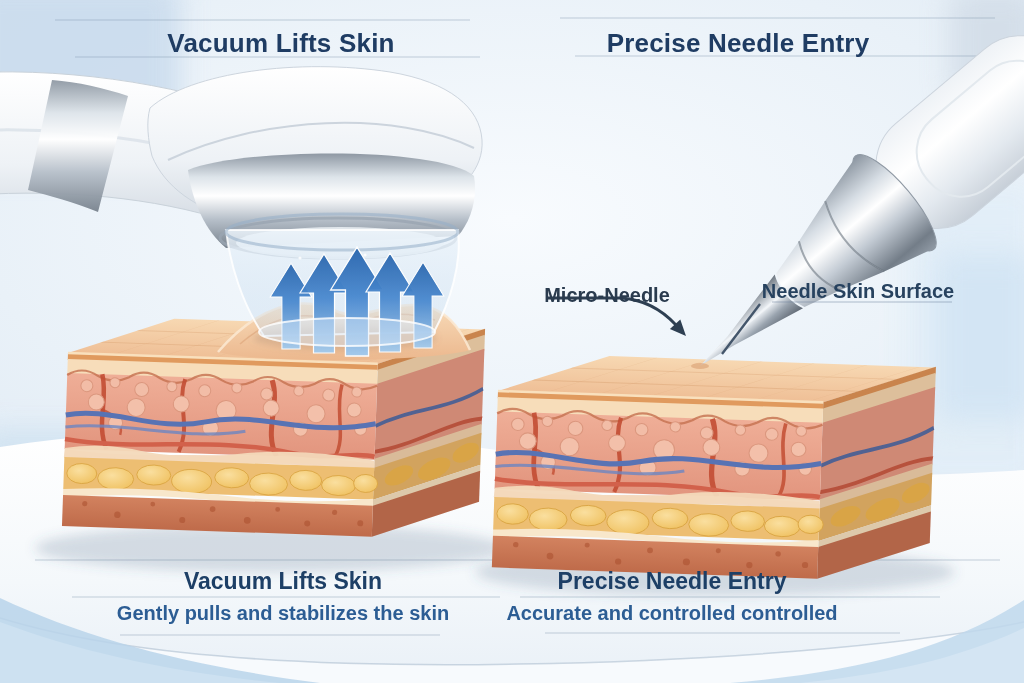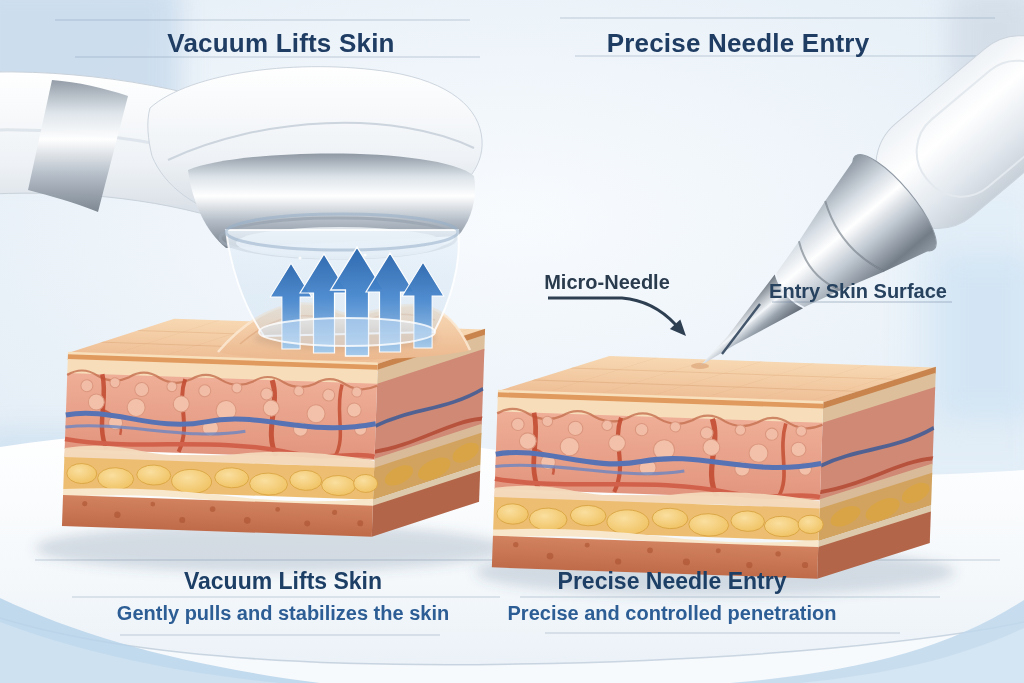--- a/index.html
+++ b/index.html
@@ -16,21 +16,21 @@
   .bs-l2{left:8px;top:555px;width:120px;height:130px;background:#bdd6eb;opacity:.8;}
   .bs-r1{left:908px;top:185px;width:130px;height:300px;background:#e2eef8;opacity:.95;}
   .bs-r2{left:938px;top:255px;width:95px;height:165px;background:#d3e5f4;}
   .bs-rt{left:950px;top:-10px;width:90px;height:110px;background:#cdd8e4;opacity:.7;}
   svg.scene{position:absolute;inset:0;}
   .label{position:absolute;text-align:center;pointer-events:none;}
   .hdr{font-size:26px;font-weight:bold;color:#1f3c63;letter-spacing:.2px;}
   .hdr-left{left:61px;top:28px;width:440px;}
   .hdr-right{left:518px;top:28px;width:440px;}
   .anno{font-size:20px;font-weight:600;color:#2a3b4e;}
-  .anno-needle{left:537px;top:271px;width:140px;}
+  .anno-needle{left:537px;top:284px;width:140px;}
   .anno-stable{left:748px;top:280px;width:220px;color:#27425f;}
   .cap-title{font-size:23px;font-weight:bold;color:#1d3f66;}
   .cap-sub{font-size:20px;font-weight:700;color:#2c5d94;}
   .cap-lt{left:63px;top:568px;width:440px;}
   .cap-ls{left:63px;top:602px;width:440px;}
   .cap-rt{left:452px;top:568px;width:440px;}
   .cap-rs{left:452px;top:602px;width:440px;}
 </style>
 </head>
 <body>
@@ -301,18 +301,18 @@
     </g>
     <g>
       <line x1="772" y1="302" x2="952" y2="302" stroke="rgba(110,130,155,.5)" stroke-width="1"></line>
       <line x1="760" y1="304" x2="722" y2="354" stroke="#44566b" stroke-width="2.4"></line>
     </g>
   </svg>
 
   <div class="label hdr hdr-left">Vacuum Lifts Skin</div>
   <div class="label hdr hdr-right">Precise Needle Entry</div>
   <div class="label anno anno-needle">Micro-Needle</div>
-  <div class="label anno anno-stable">Entry Skin Surface</div>
+  <div class="label anno anno-stable">Needle Skin Surface</div>
   <div class="label cap-title cap-lt">Vacuum Lifts Skin</div>
   <div class="label cap-sub cap-ls">Gently pulls and stabilizes the skin</div>
   <div class="label cap-title cap-rt">Precise Needle Entry</div>
-  <div class="label cap-sub cap-rs">Precise and controlled penetration</div>
+  <div class="label cap-sub cap-rs">Accurate and controlled controlled</div>
 </div>
 
 </body></html>

